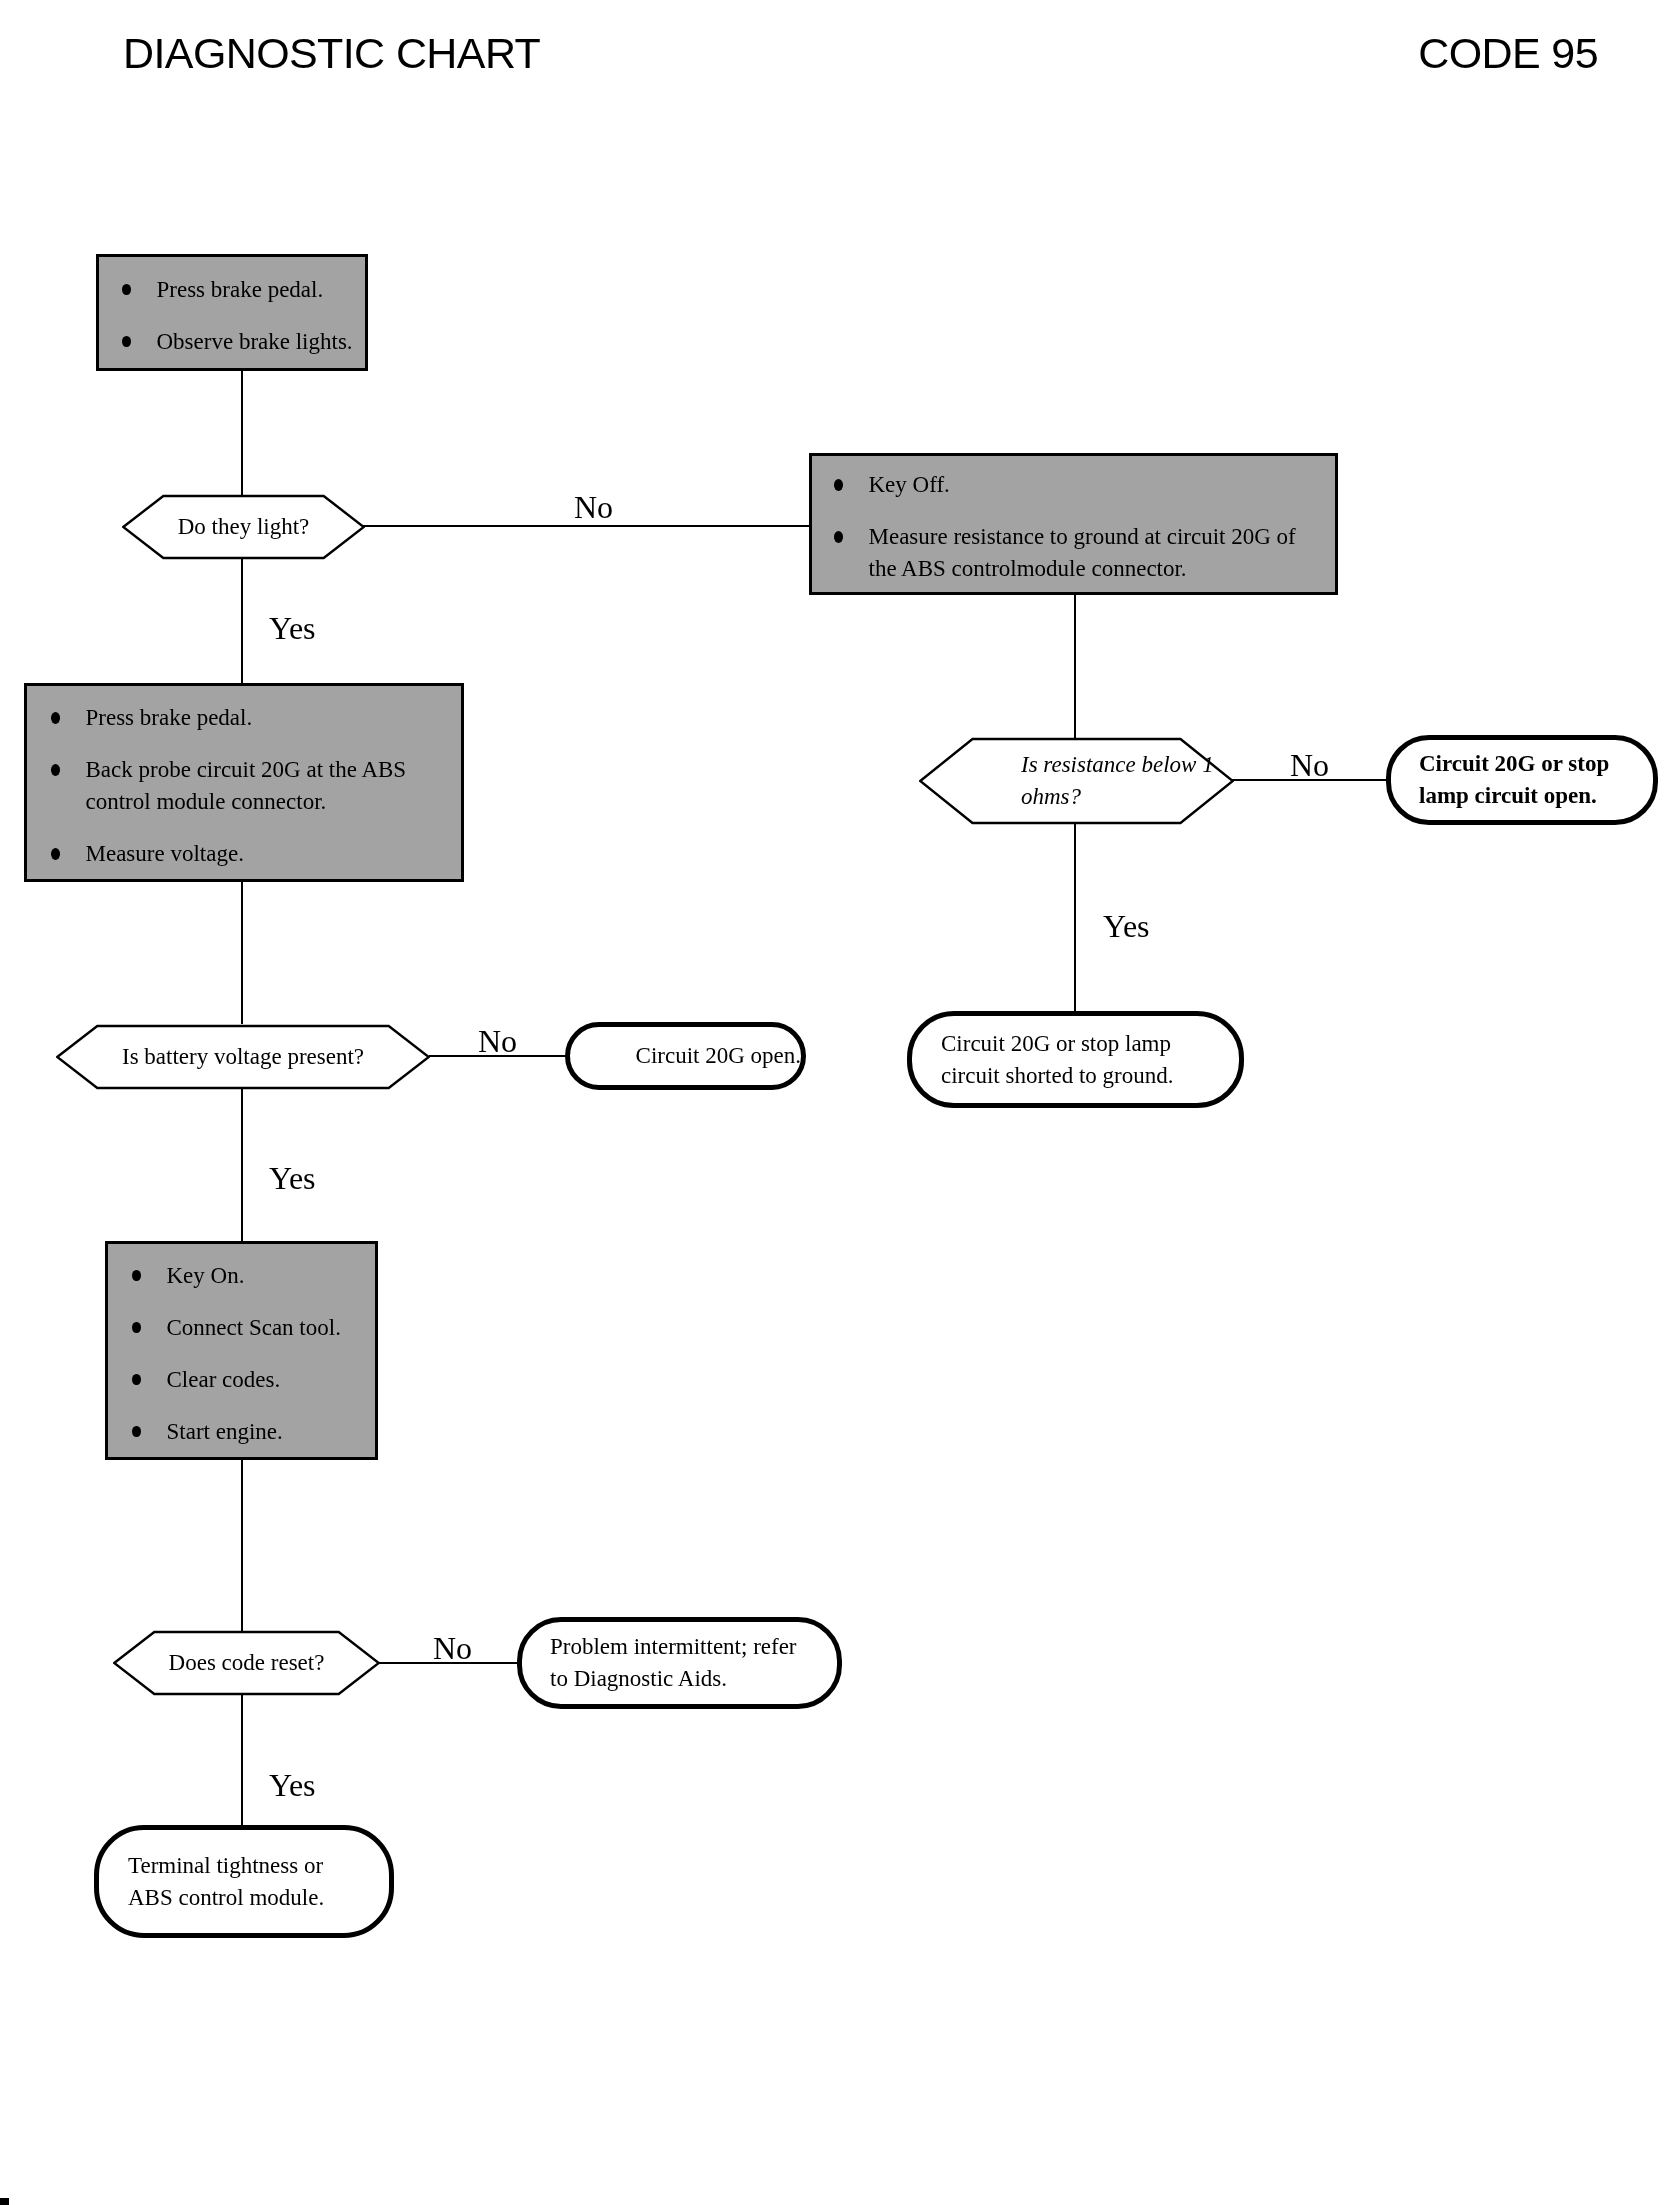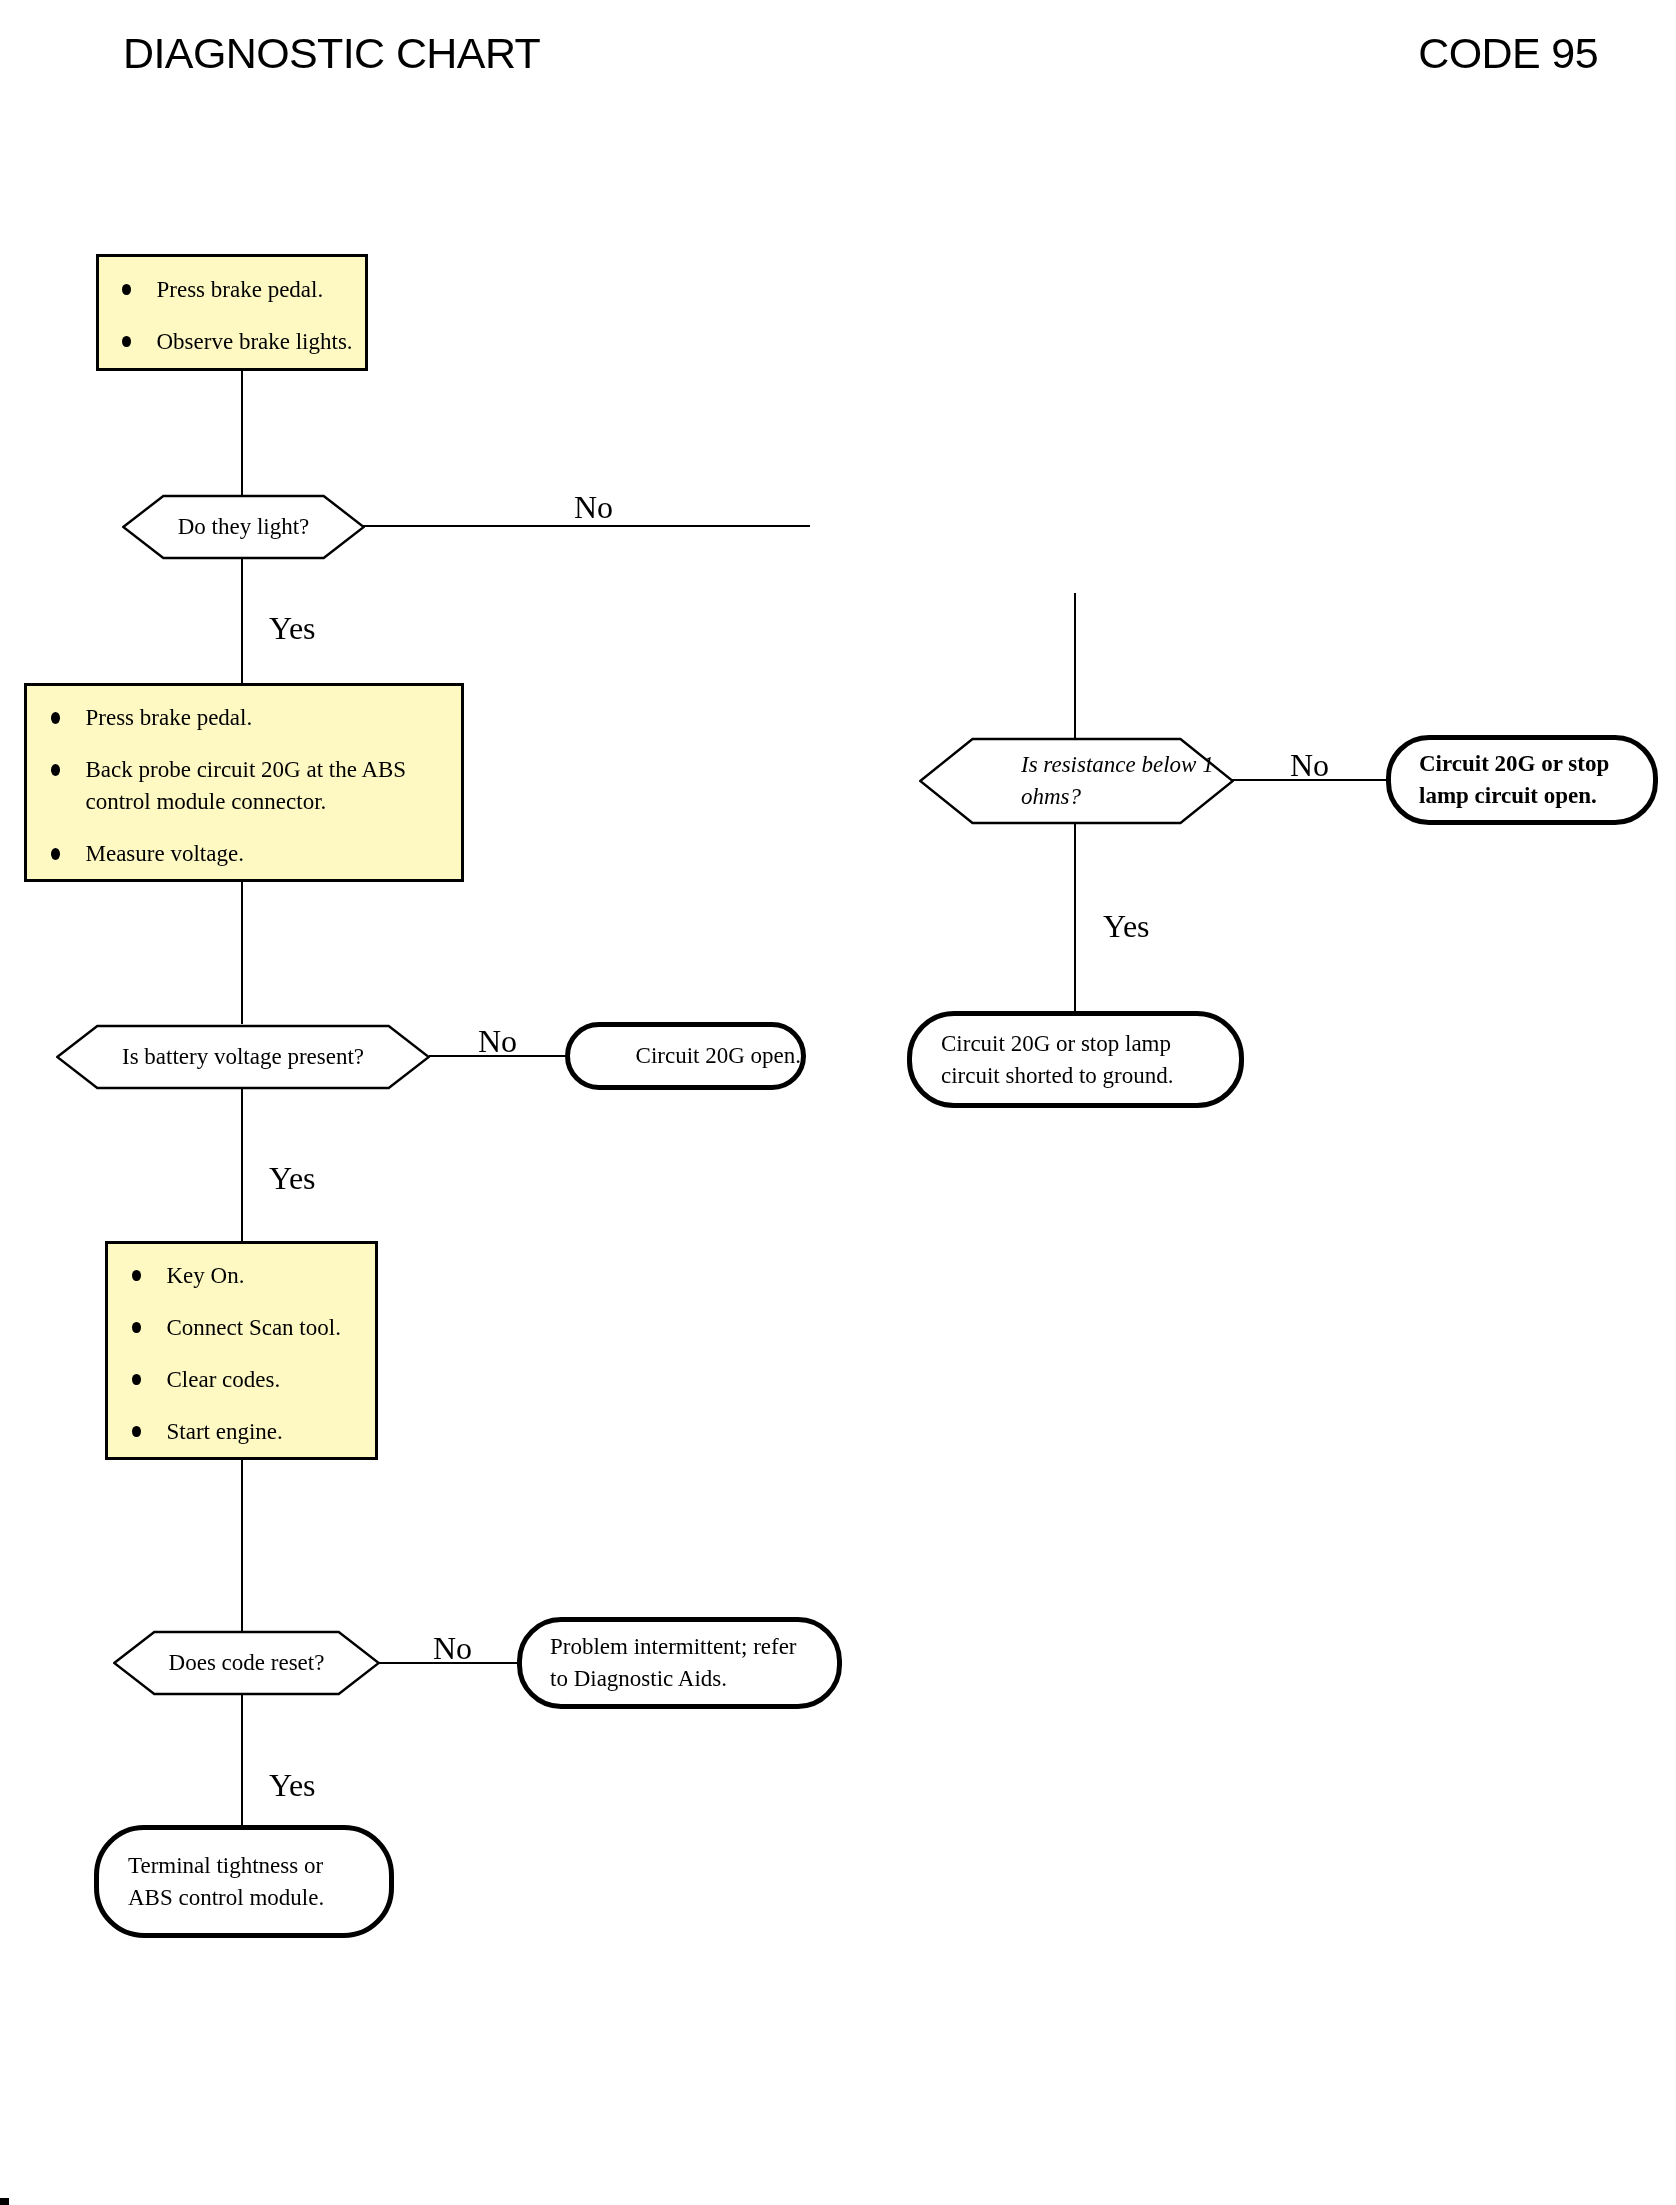--- a/index.html
+++ b/index.html
@@ -29,21 +29,21 @@
   .hdr-code  { right: 78px; }
 
   
   .vline { position: absolute; width: 2.4px; background: #000; }
   .hline { position: absolute; height: 2.4px; background: #000; }
 
   
   .node-box {
     position: absolute;
     border: 3.6px solid #000;
-    background: #fef9c3;
+    background: #a3a3a3;
   }
   .bullets {
     list-style: none;
     display: flex;
     flex-direction: column;
     gap: 20px;
   }
   .bullet-item { display: flex; align-items: flex-start; }
   .bullet-dot {
     flex: 0 0 auto;
@@ -157,20 +157,32 @@
 
   <div class="hex" style="left:122px; top:494px; width:243px; height:66px;">
     <svg viewBox="0 0 400 108" aria-hidden="true">
       <polygon points="2,54 68,3 332,3 398,54 332,105 68,105"></polygon>
     </svg>
     <div class="hex-label">
       <span class="hex-text">Do they light?</span>
     </div>
   </div>
 
+  <div class="node-box" style="left:809px; top:453px; width:529px; height:142px;">
+    <ul class="bullets pad-j">
+      <li class="bullet-item">
+        <span class="bullet-dot"></span>
+        <span class="bullet-text w760">Key Off.</span>
+      </li>
+      <li class="bullet-item">
+        <span class="bullet-dot"></span>
+        <span class="bullet-text w760">Measure resistance to ground at circuit 20G of the ABS controlmodule connector.</span>
+      </li>
+    </ul>
+  </div>
 
   <div class="node-box" style="left:24px; top:683px; width:440px; height:199px;">
     <ul class="bullets pad-c">
       <li class="bullet-item">
         <span class="bullet-dot"></span>
         <span class="bullet-text w600">Press brake pedal.</span>
       </li>
       <li class="bullet-item">
         <span class="bullet-dot"></span>
         <span class="bullet-text w600">Back probe circuit 20G at the ABS control module connector.</span>

